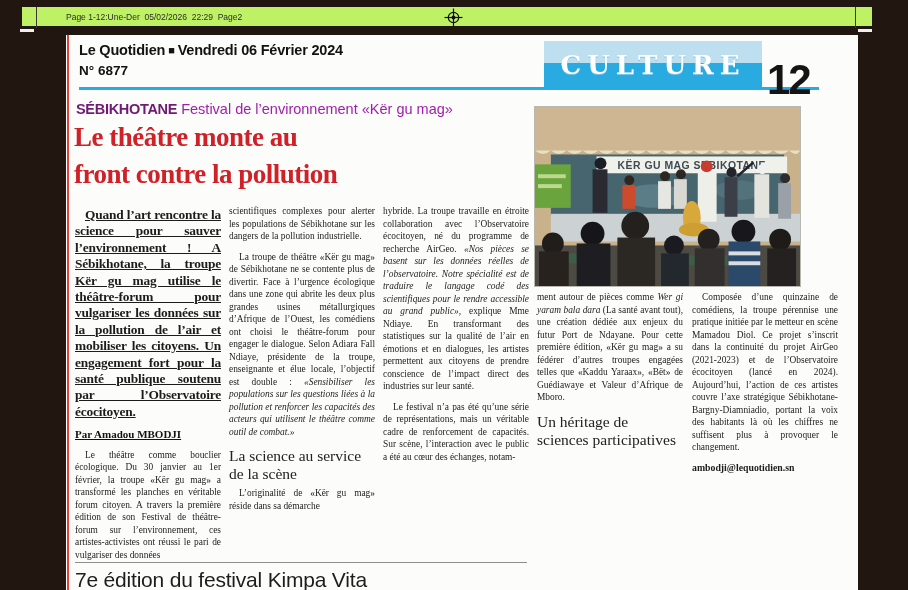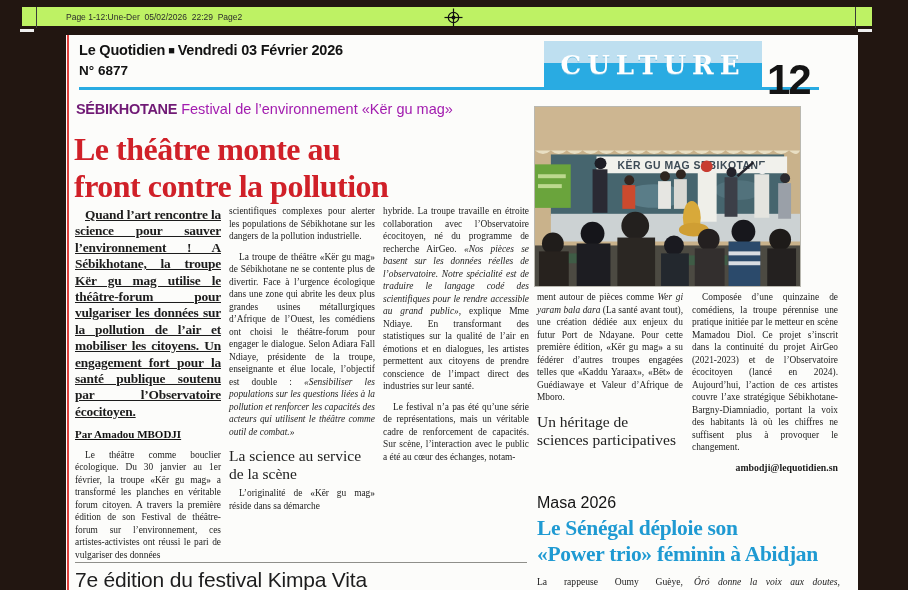--- a/index.html
+++ b/index.html
@@ -30,21 +30,21 @@
   .culture-banner span{font-family:"DejaVu Serif",serif;font-weight:bold;font-size:26px;color:#ffffff;
       letter-spacing:6px;text-shadow:0 1px 0 #7cc4e4;}
   .page-number{position:absolute;left:701px;top:1px;font-size:42px;font-weight:bold;color:#141414;
       letter-spacing:-2px;margin-top:20px;}
 
   .kicker-row{position:absolute;left:10px;top:66px;font-size:14.5px;white-space:nowrap;}
   .kicker{font-weight:bold;color:#701a75;letter-spacing:-0.3px;}
   .kicker-detail{color:#a21caf;}
 
   .headline{position:absolute;left:8px;top:84px;font-family:"Liberation Serif",serif;font-weight:bold;
-      font-size:32px;line-height:37px;color:#d02028;letter-spacing:-0.5px;margin-top:12px;}
+      font-size:27px;line-height:37px;color:#d02028;letter-spacing:-0.5px;}
 
   
   .photo{position:absolute;left:468px;top:71px;width:267px;height:181px;border:1px solid #b9b8b0;
       box-sizing:border-box;background:#c9b28b;}
 
   
   .col{position:absolute;width:146px;font-family:"Liberation Serif",serif;font-size:9.4px;
       line-height:12.5px;color:#1c1c1c;text-align:justify;}
   .col p{margin:0;}
   .col p.ind{text-indent:10px;}
@@ -54,21 +54,21 @@
       color:#222;margin:9px 0 4px 0;text-align:left;}
   .col1{left:9px;top:172px;}
   .col2{left:163px;top:170px;}
   .col3{left:317px;top:170px;}
   .col4{left:471px;top:256px;}
   .col5{left:626px;top:256px;}
   .lead{font-weight:bold;font-size:13.4px;line-height:16.4px;letter-spacing:-0.2px;text-indent:10px;text-decoration:underline;}
   .byline{margin-top:7px;font-weight:bold;font-size:11px;text-decoration:underline;color:#111;
       text-align:left;}
   .body-after-byline{margin-top:9px;}
-  .email{margin-top:3px;font-weight:bold;font-size:9.8px;text-align:right;}
+  .email{margin-top:3px;font-weight:bold;font-size:9.8px;}
 
   
   .kimpa-rule{position:absolute;left:9px;top:527px;width:452px;height:1px;background:#8f8f8a;}
   .kimpa-head{position:absolute;left:9px;top:533px;font-size:21px;color:#1d1d1d;letter-spacing:-0.2px;}
 
   
   .masa{position:absolute;left:471px;top:459px;width:372px;}
   .masa-kicker{font-size:16px;color:#141414;margin-bottom:3px;}
   .masa-head{font-family:"Liberation Serif",serif;font-weight:bold;font-size:21.5px;line-height:26px;
       color:#1f9ad2;letter-spacing:-0.3px;}
@@ -89,21 +89,21 @@
     <line x1="9.5" y1="0.5" x2="9.5" y2="18.5" stroke="#111" stroke-width="1.2"></line>
     <circle cx="9.5" cy="9.5" r="2" fill="#111"></circle>
   </svg>
 </div>
 <div class="crop-dash" style="left:20px"></div>
 <div class="crop-dash" style="left:858px"></div>
 
 <div class="page">
   <div class="red-edge"></div>
 
-  <div class="masthead"><span>Le Quotidien</span><span class="sq-bullet"></span><span>Vendredi 03 Février 2026</span></div>
+  <div class="masthead"><span>Le Quotidien</span><span class="sq-bullet"></span><span>Vendredi 06 Février 2024</span></div>
   <div class="issue">N° 6877</div>
   <div class="cyan-rule"></div>
   <div class="culture-banner">
     <span>CULTURE</span>
   </div>
   <div class="page-number">12</div>
 
   <div class="kicker-row">
     <span class="kicker">SÉBIKHOTANE</span>
     <span class="kicker-detail">Festival de l’environnement «Kër gu mag»</span>
@@ -196,24 +196,13 @@
   </div>
 
   <div class="col col5">
     <p class="ind">Composée d’une quinzaine de comédiens, la troupe pérennise une pratique initiée par le metteur en scène Mamadou Diol. Ce projet s’inscrit dans la continuité du projet AirGeo (2021-2023) et de l’Observatoire écocitoyen (lancé en 2024). Aujourd’hui, l’action de ces artistes couvre l’axe stratégique Sébikhotane-Bargny-Diamniadio, portant la voix des habitants là où les chiffres ne suffisent plus à provoquer le changement.</p>
     <p class="email">ambodji@lequotidien.sn</p>
   </div>
 
   <div class="kimpa-rule"></div>
   <div class="kimpa-head">7e édition du festival Kimpa Vita</div>
 
-  <div class="masa">
-    <div class="masa-kicker">Masa 2026</div>
-    <div class="masa-head">
-      <div>Le Sénégal déploie son</div>
-      <div>«Power trio» féminin à Abidjan</div>
-    </div>
-    <div class="masa-snippets">
-      <span>La rappeuse Oumy Guèye,</span>
-      <span class="it">Óró donne la voix aux doutes,</span>
-    </div>
-  </div>
 </div>
 
 </body></html>

